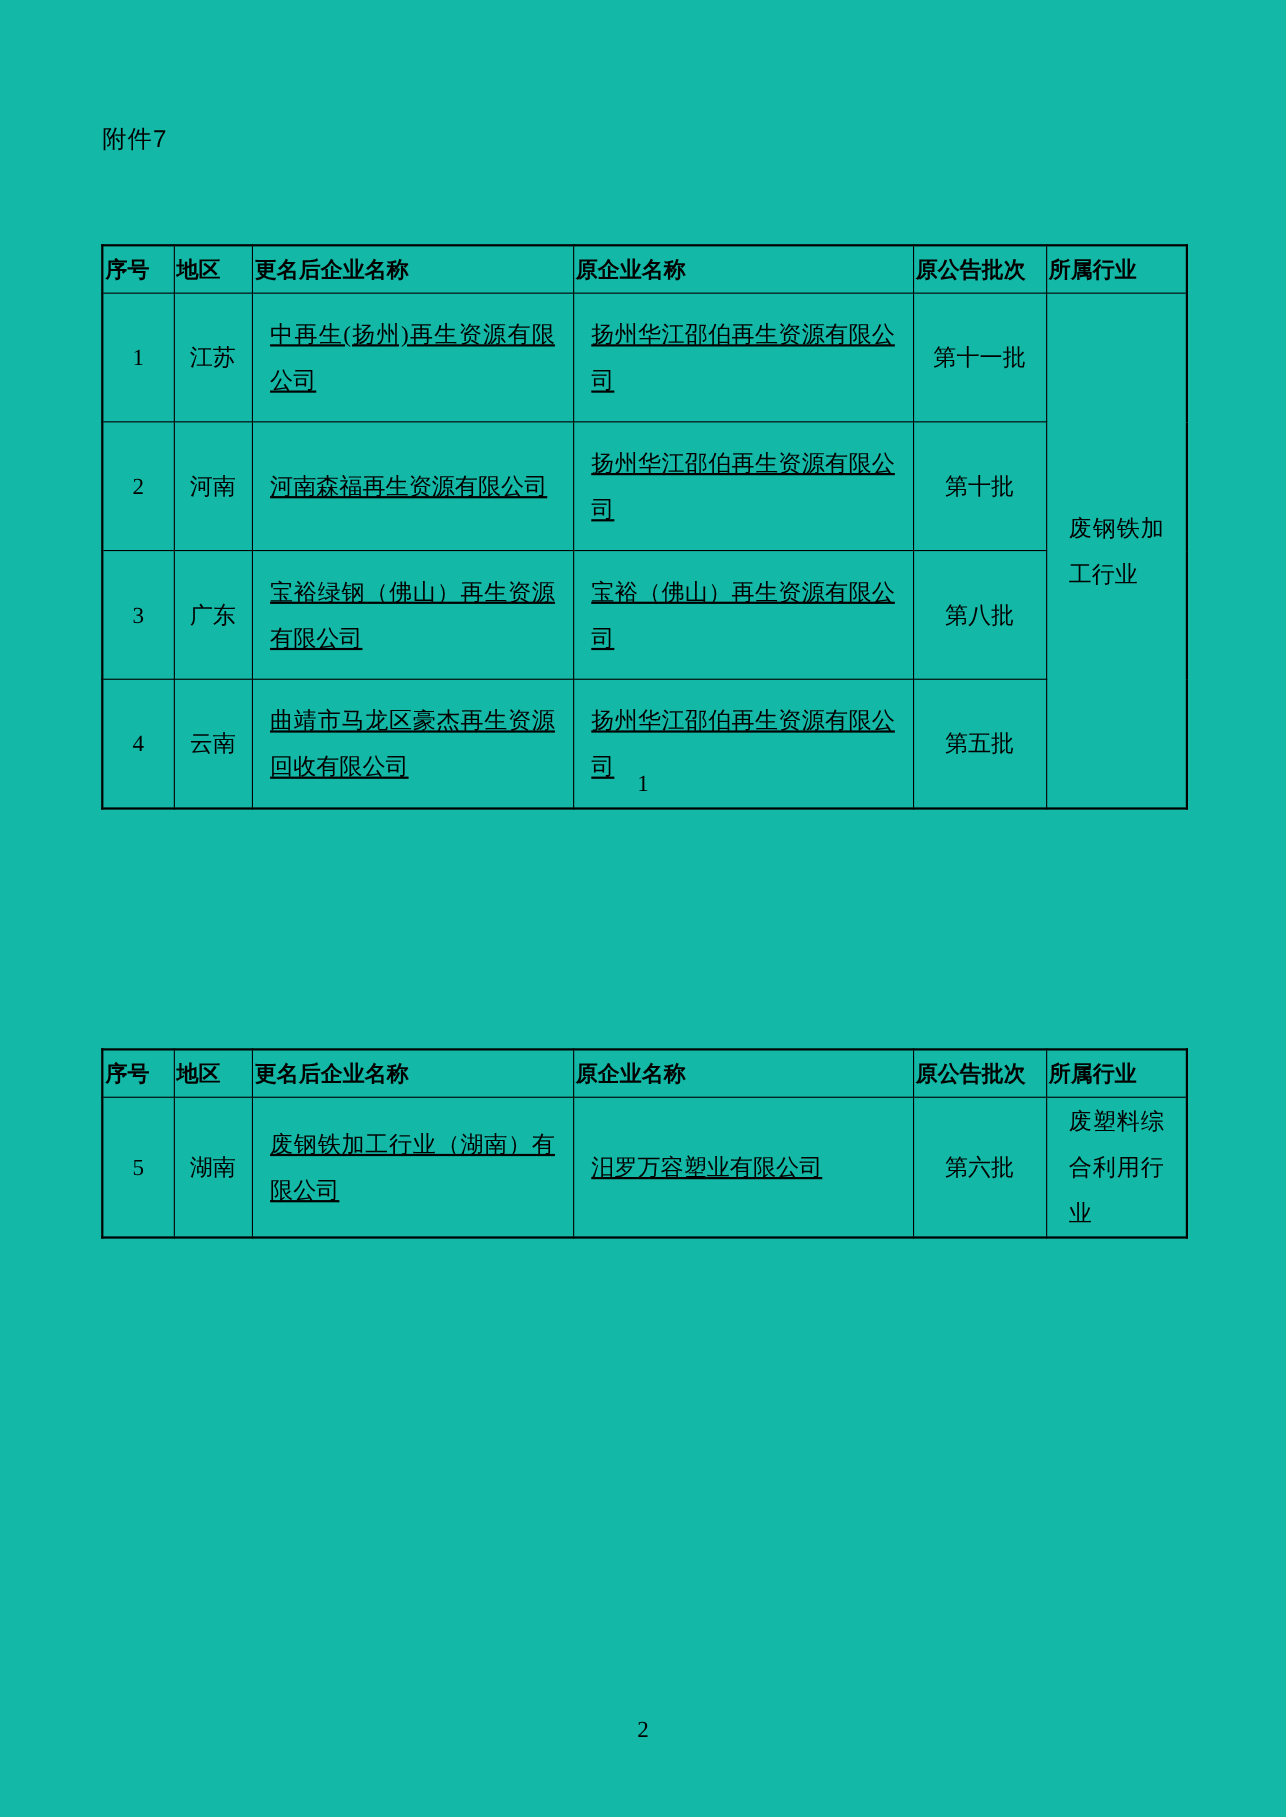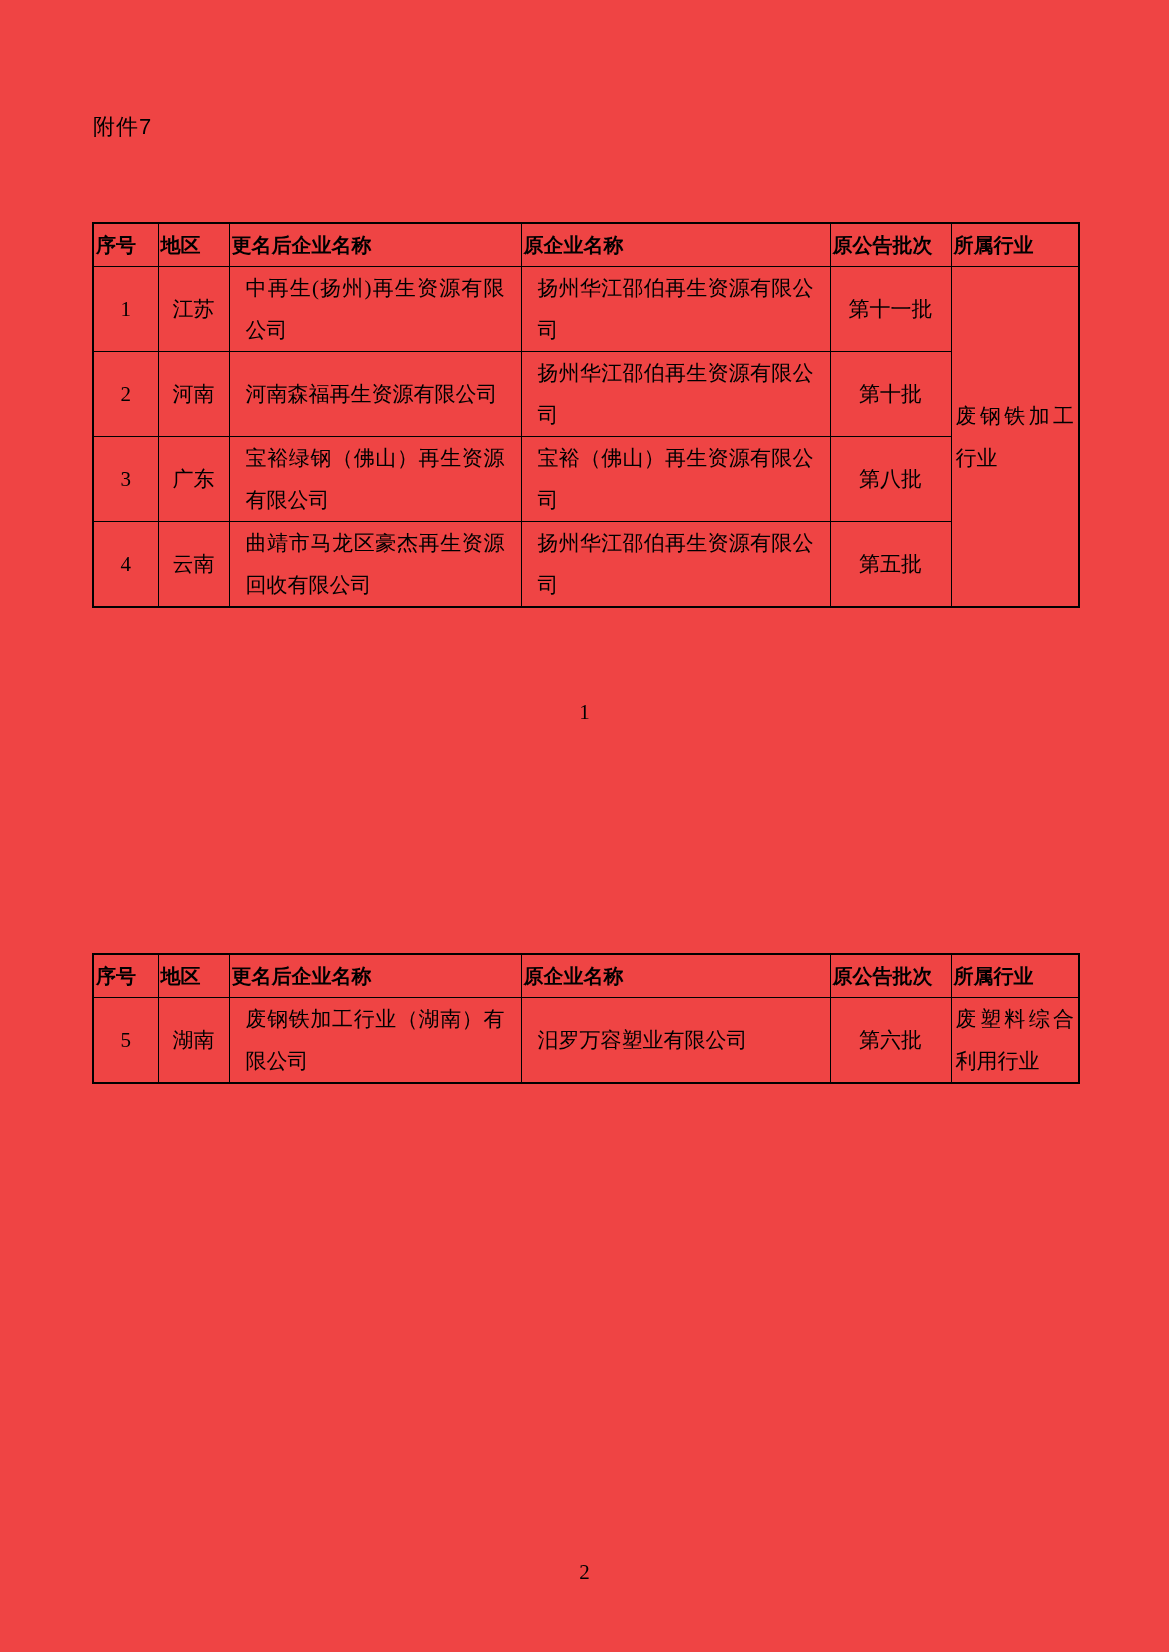--- a/index.html
+++ b/index.html
@@ -1,20 +1,20 @@
 <!DOCTYPE html>
 <html><head>
 <meta charset="utf-8">
 <style>
   html, body { margin: 0; padding: 0; background: #ffffff; }
   .page {
     position: relative;
     width: 1169px;
     height: 1652px;
-    background: #ef4444;
+    background: #14b8a6;
     color: #000000;
     font-family: "Liberation Serif", "DejaVu Serif", serif;
     overflow: hidden;
   }
   .attachment-label {
     position: absolute;
     left: 93px;
     top: 112px;
     font-family: "Liberation Sans", "DejaVu Sans", sans-serif;
     font-size: 22px;
@@ -56,27 +56,28 @@
   }
   .doc-table td {
     font-size: 21px;
     line-height: 42px;
   }
   .doc-table tbody tr { height: 85px; }
   td.c-center { text-align: center; padding: 0 2px; }
   td.c-name {
     text-align: justify;
     text-justify: inter-character;
-    padding: 0 16px;
+    padding: 16px 16px;
     word-break: break-all;
+    text-decoration: underline;
   }
   td.c-industry {
     text-align: justify;
     text-justify: inter-character;
-    padding: 0 4px;
+    padding: 0 20px;
     word-break: break-all;
   }
   .col-no { width: 65px; }
   .col-region { width: 71px; }
   .col-newname { width: 292px; }
   .col-oldname { width: 309px; }
   .col-batch { width: 121px; }
   .col-industry { width: 128px; }
   .page-number {
     position: absolute;

